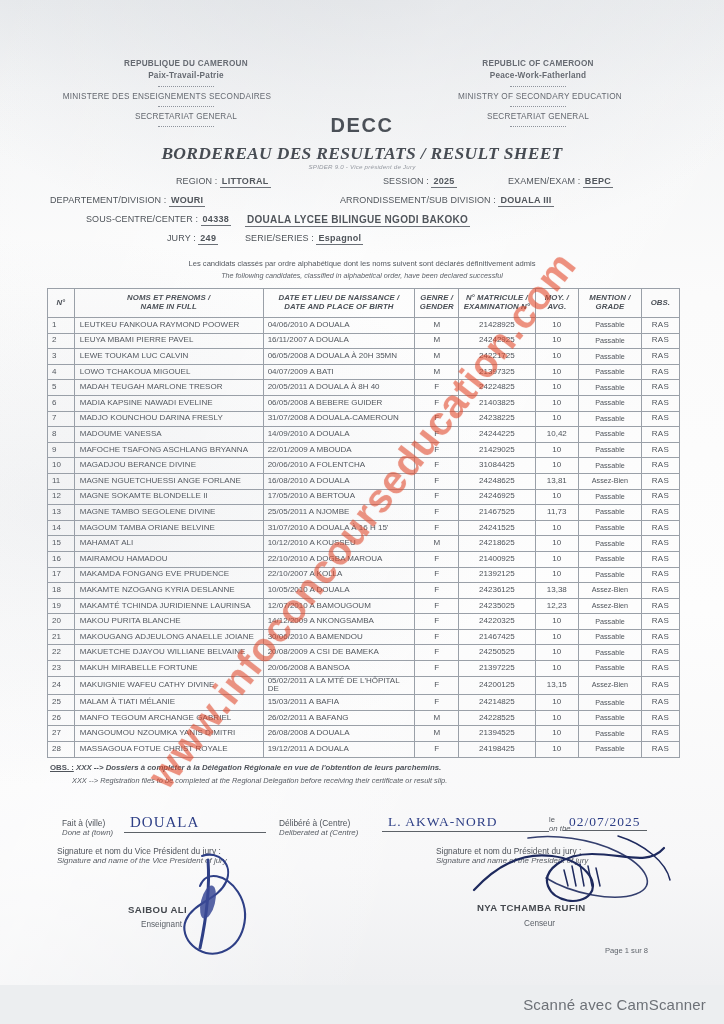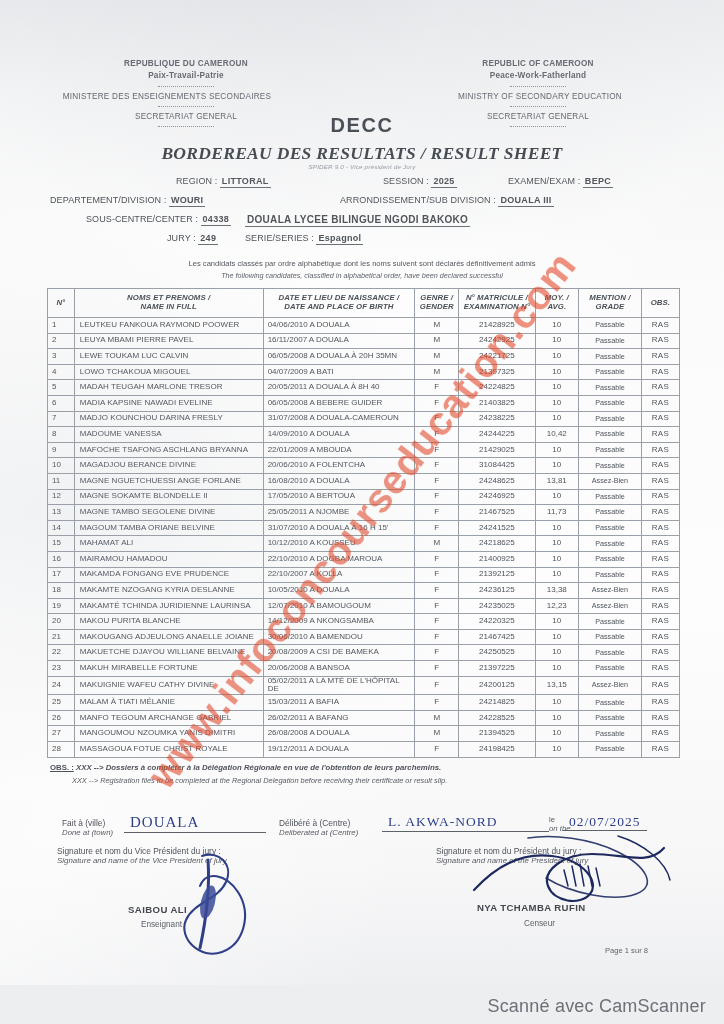--- a/index.html
+++ b/index.html
@@ -249,21 +249,21 @@
     left: 0;
     top: 985px;
     width: 724px;
     height: 39px;
     background: #eceef0;
   }
   .camscanner .txt {
     position: absolute;
     right: 18px;
     top: 11px;
-    font-size: 18px;
+    font-size: 15px;
     color: #6d7177;
     letter-spacing: .2px;
   }
 </style>
 </head>
 <body>
 
 <div id="page">
   <div id="sheet">
 

